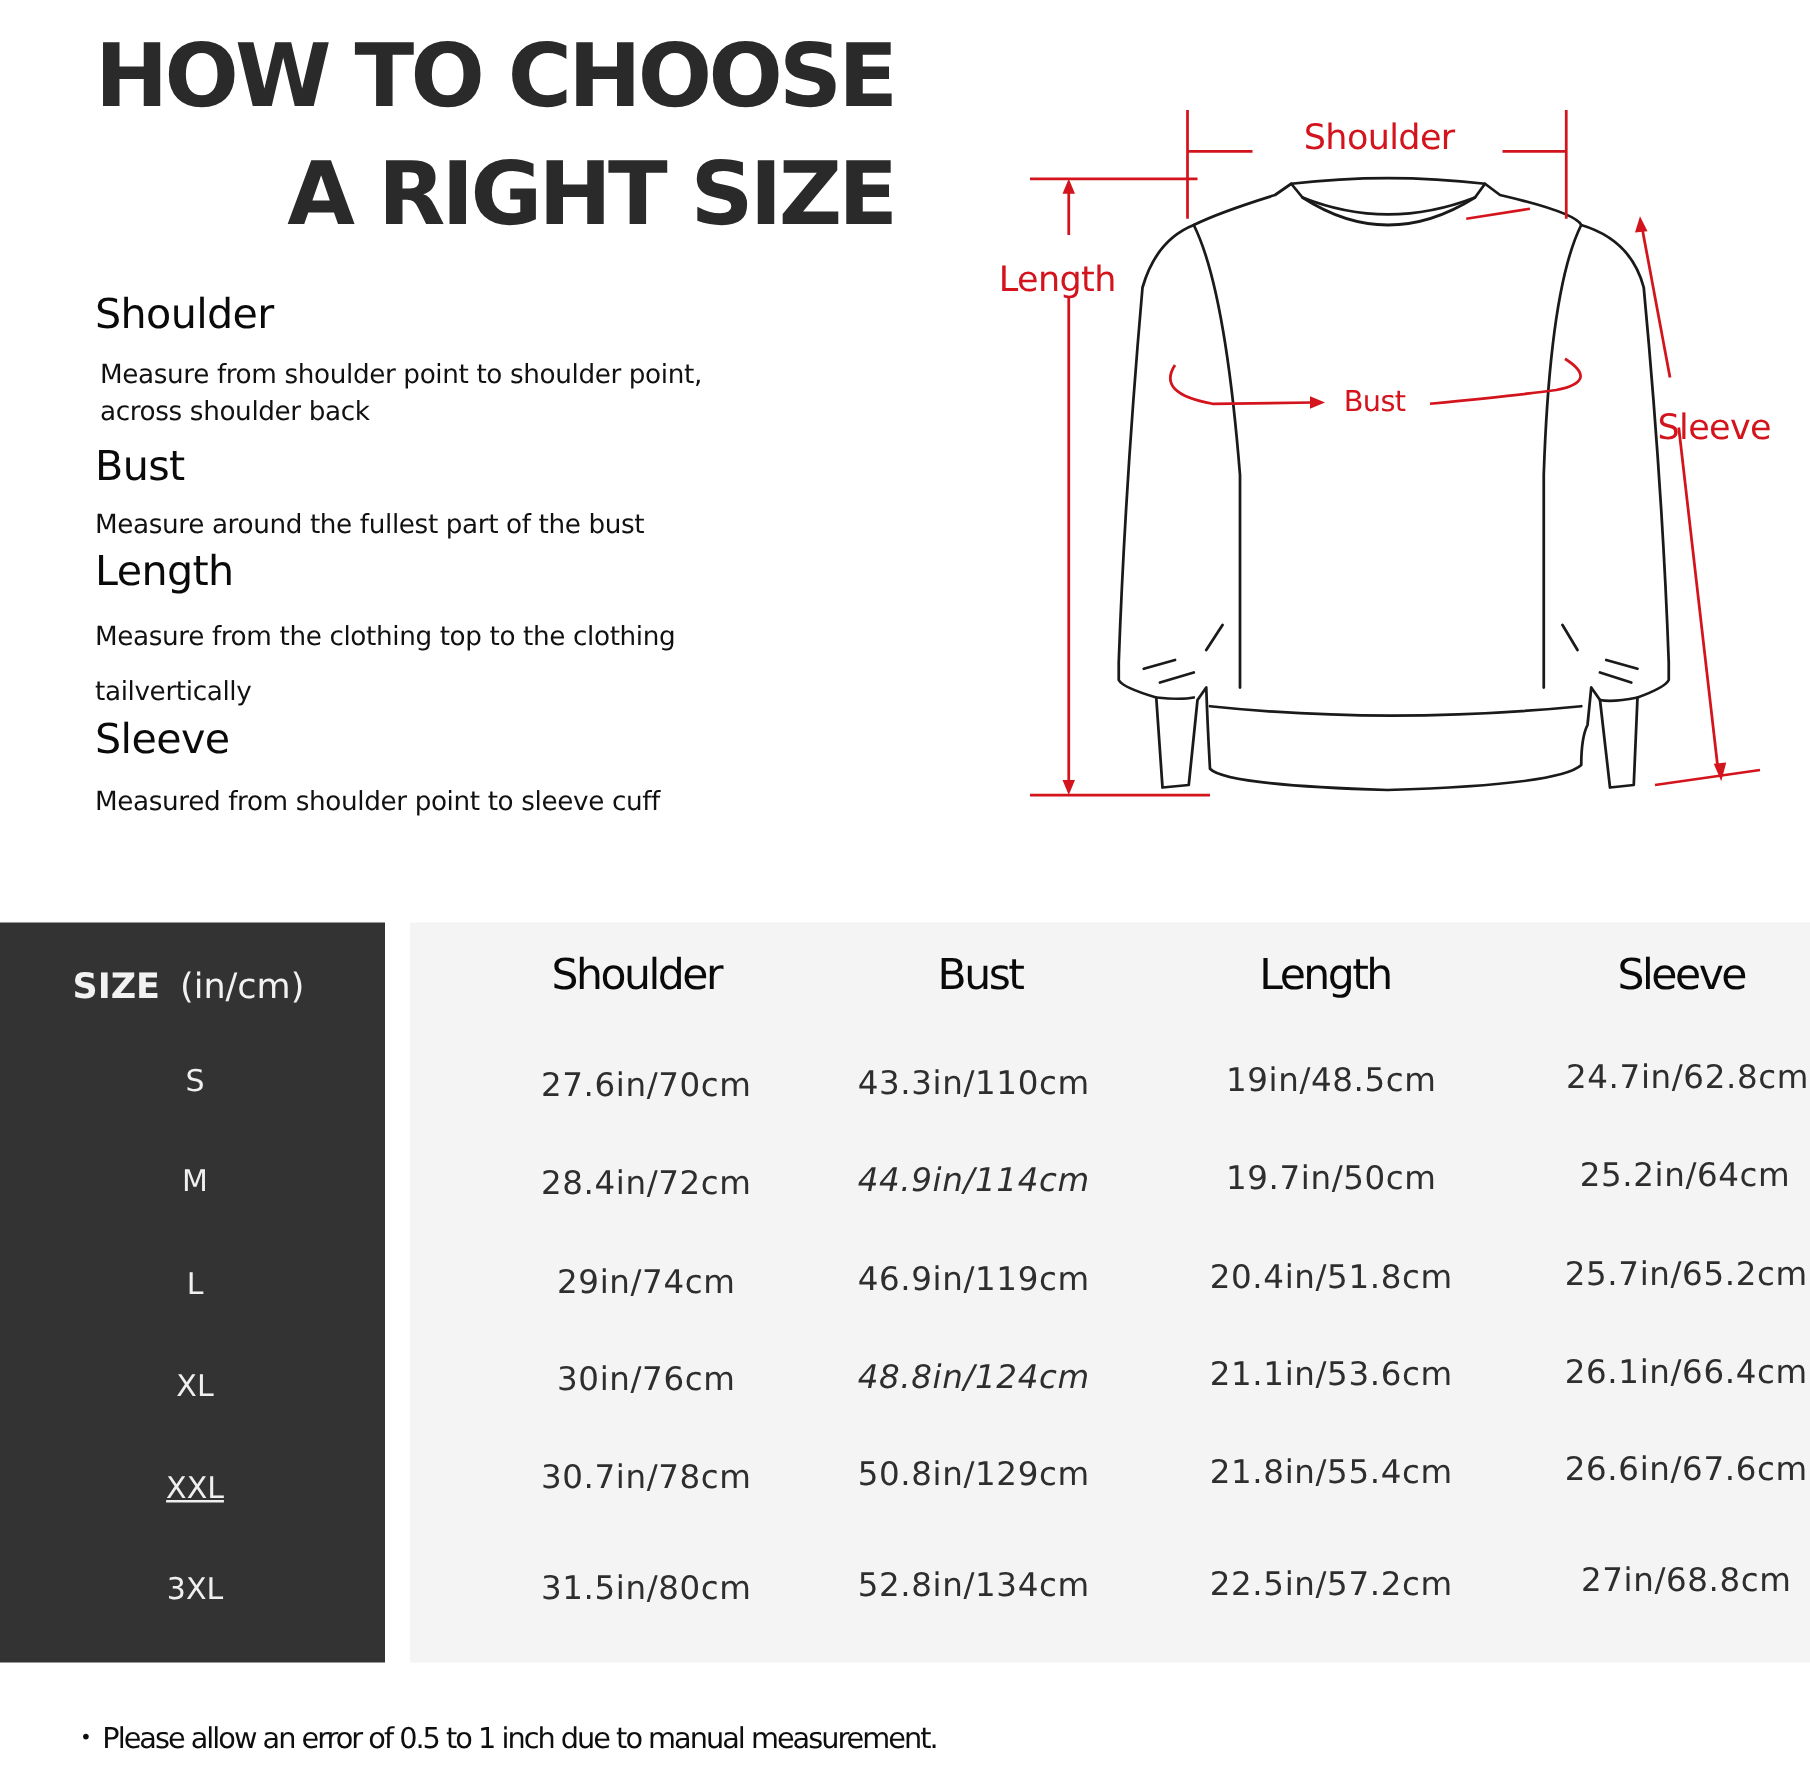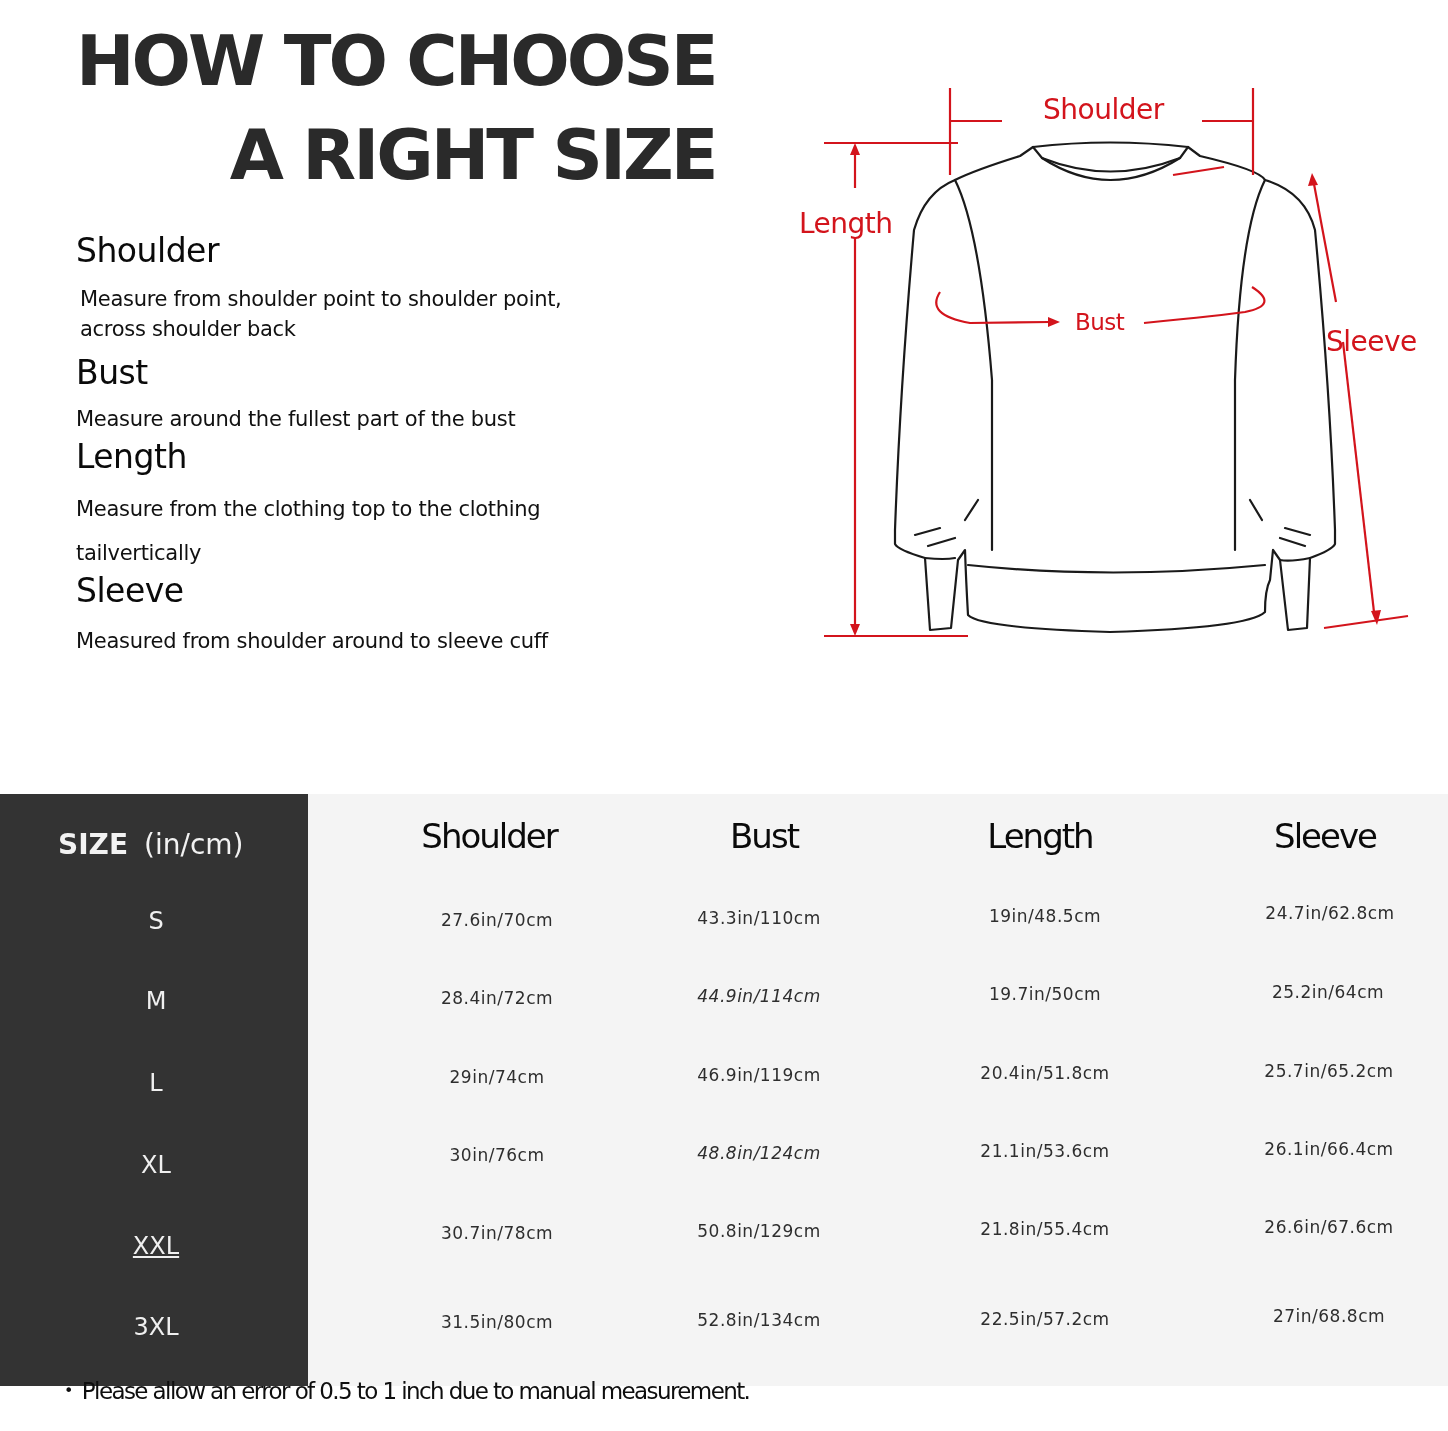--- a/index.html
+++ b/index.html
@@ -12,26 +12,26 @@
     font-size: 70px; line-height: 94px; letter-spacing: -3px; color: #2a2a2a; text-align: right;
   }
   .guide { position: absolute; left: 76px; top: 228px; width: 560px; }
   .g-head { font-size: 33px; line-height: 46px; color: #0a0a0a; letter-spacing: -0.5px; }
   .g-desc { font-size: 21px; line-height: 30px; color: #111; letter-spacing: -0.3px; }
 
   .diagram { position: absolute; left: 780px; top: 80px; width: 660px; height: 580px; }
   .diagram svg { width: 100%; height: 100%; }
   .dlabel { position: absolute; color: #d3141c; font-size: 28px; letter-spacing: -0.5px; line-height: 1; }
 
-  .table { position: absolute; left: 0; top: 794px; width: 1448px; height: 592px; display: flex; }
+  .table { position: absolute; left: 0; top: 738px; width: 1448px; height: 592px; display: flex; gap: 20px; }
   .size-col { width: 308px; height: 100%; background: #333333; color: #fff; }
   .data-area { flex: 1; height: 100%; background: #f4f4f4; position: relative; }
   .cell { position: absolute; text-align: center; transform: translateX(-50%); white-space: nowrap; }
   .col-head { font-size: 34px; color: #0a0a0a; letter-spacing: -2px; top: 22px; }
-  .val { font-size: 17px; color: #2e2e2e; letter-spacing: 0.5px; }
+  .val { font-size: 26px; color: #2e2e2e; letter-spacing: 0.5px; }
   .size-head { position: absolute; left: 58px; top: 34px; font-size: 28px; color: #f2f2f2; }
   .size-head b { font-weight: bold; margin-right: 16px; }
   .size-label { position: absolute; left: 156px; transform: translateX(-50%); font-size: 24px; color: #f0f0f0; }
 
   .footnote { position: absolute; left: 64px; top: 1378px; font-size: 23px; letter-spacing: -1.6px; color: #0e0e0e; }
   .footnote .bullet { font-size: 16px; margin-right: 10px; vertical-align: 3px; }
 </style>
 </head>
 <body>
 
@@ -49,21 +49,21 @@
     <div class="g-head">Bust</div>
     <div class="g-desc" style="margin-top:8px;">Measure around the fullest part of the bust</div>
   </div>
   <div>
     <div class="g-head">Length</div>
     <div class="g-desc" style="margin-top:14px;">Measure from the clothing top to the clothing</div>
     <div class="g-desc" style="margin-top:14px;">tailvertically</div>
   </div>
   <div>
     <div class="g-head">Sleeve</div>
-    <div class="g-desc" style="margin-top:12px;">Measured from shoulder around to sleeve cuff</div>
+    <div class="g-desc" style="margin-top:12px;">Measured from shoulder point to sleeve cuff</div>
   </div>
 </div>
 
 <div class="diagram">
   <svg viewBox="0 0 660 580">
     <g fill="none" stroke="#1a1a1a" stroke-width="2.2" stroke-linejoin="round" stroke-linecap="round">
       <path d="M253,67 Q330,58 408,67 L420,76 Q480,90 485,100 Q525,112 535,150 Q550,310 555,450 L555,464 Q552,470 530,478 L527,548 L508,550 L500,480 L493,470 L490,500 Q485,510 485,532 Q468,548 330,552 Q200,548 188,535 Q186,500 185,470 L178,480 L171,548 L150,550 L145,478 Q118,470 115,464 L115,450 Q120,310 134,150 Q145,112 175,100 Q195,90 240,76 Z"></path>
       <path d="M253,67 L262,78 Q330,122 400,78 L408,67"></path>
       <path d="M262,78 Q330,105 400,78"></path>
       <path d="M175,100 Q200,150 212,300 L212,470"></path>

